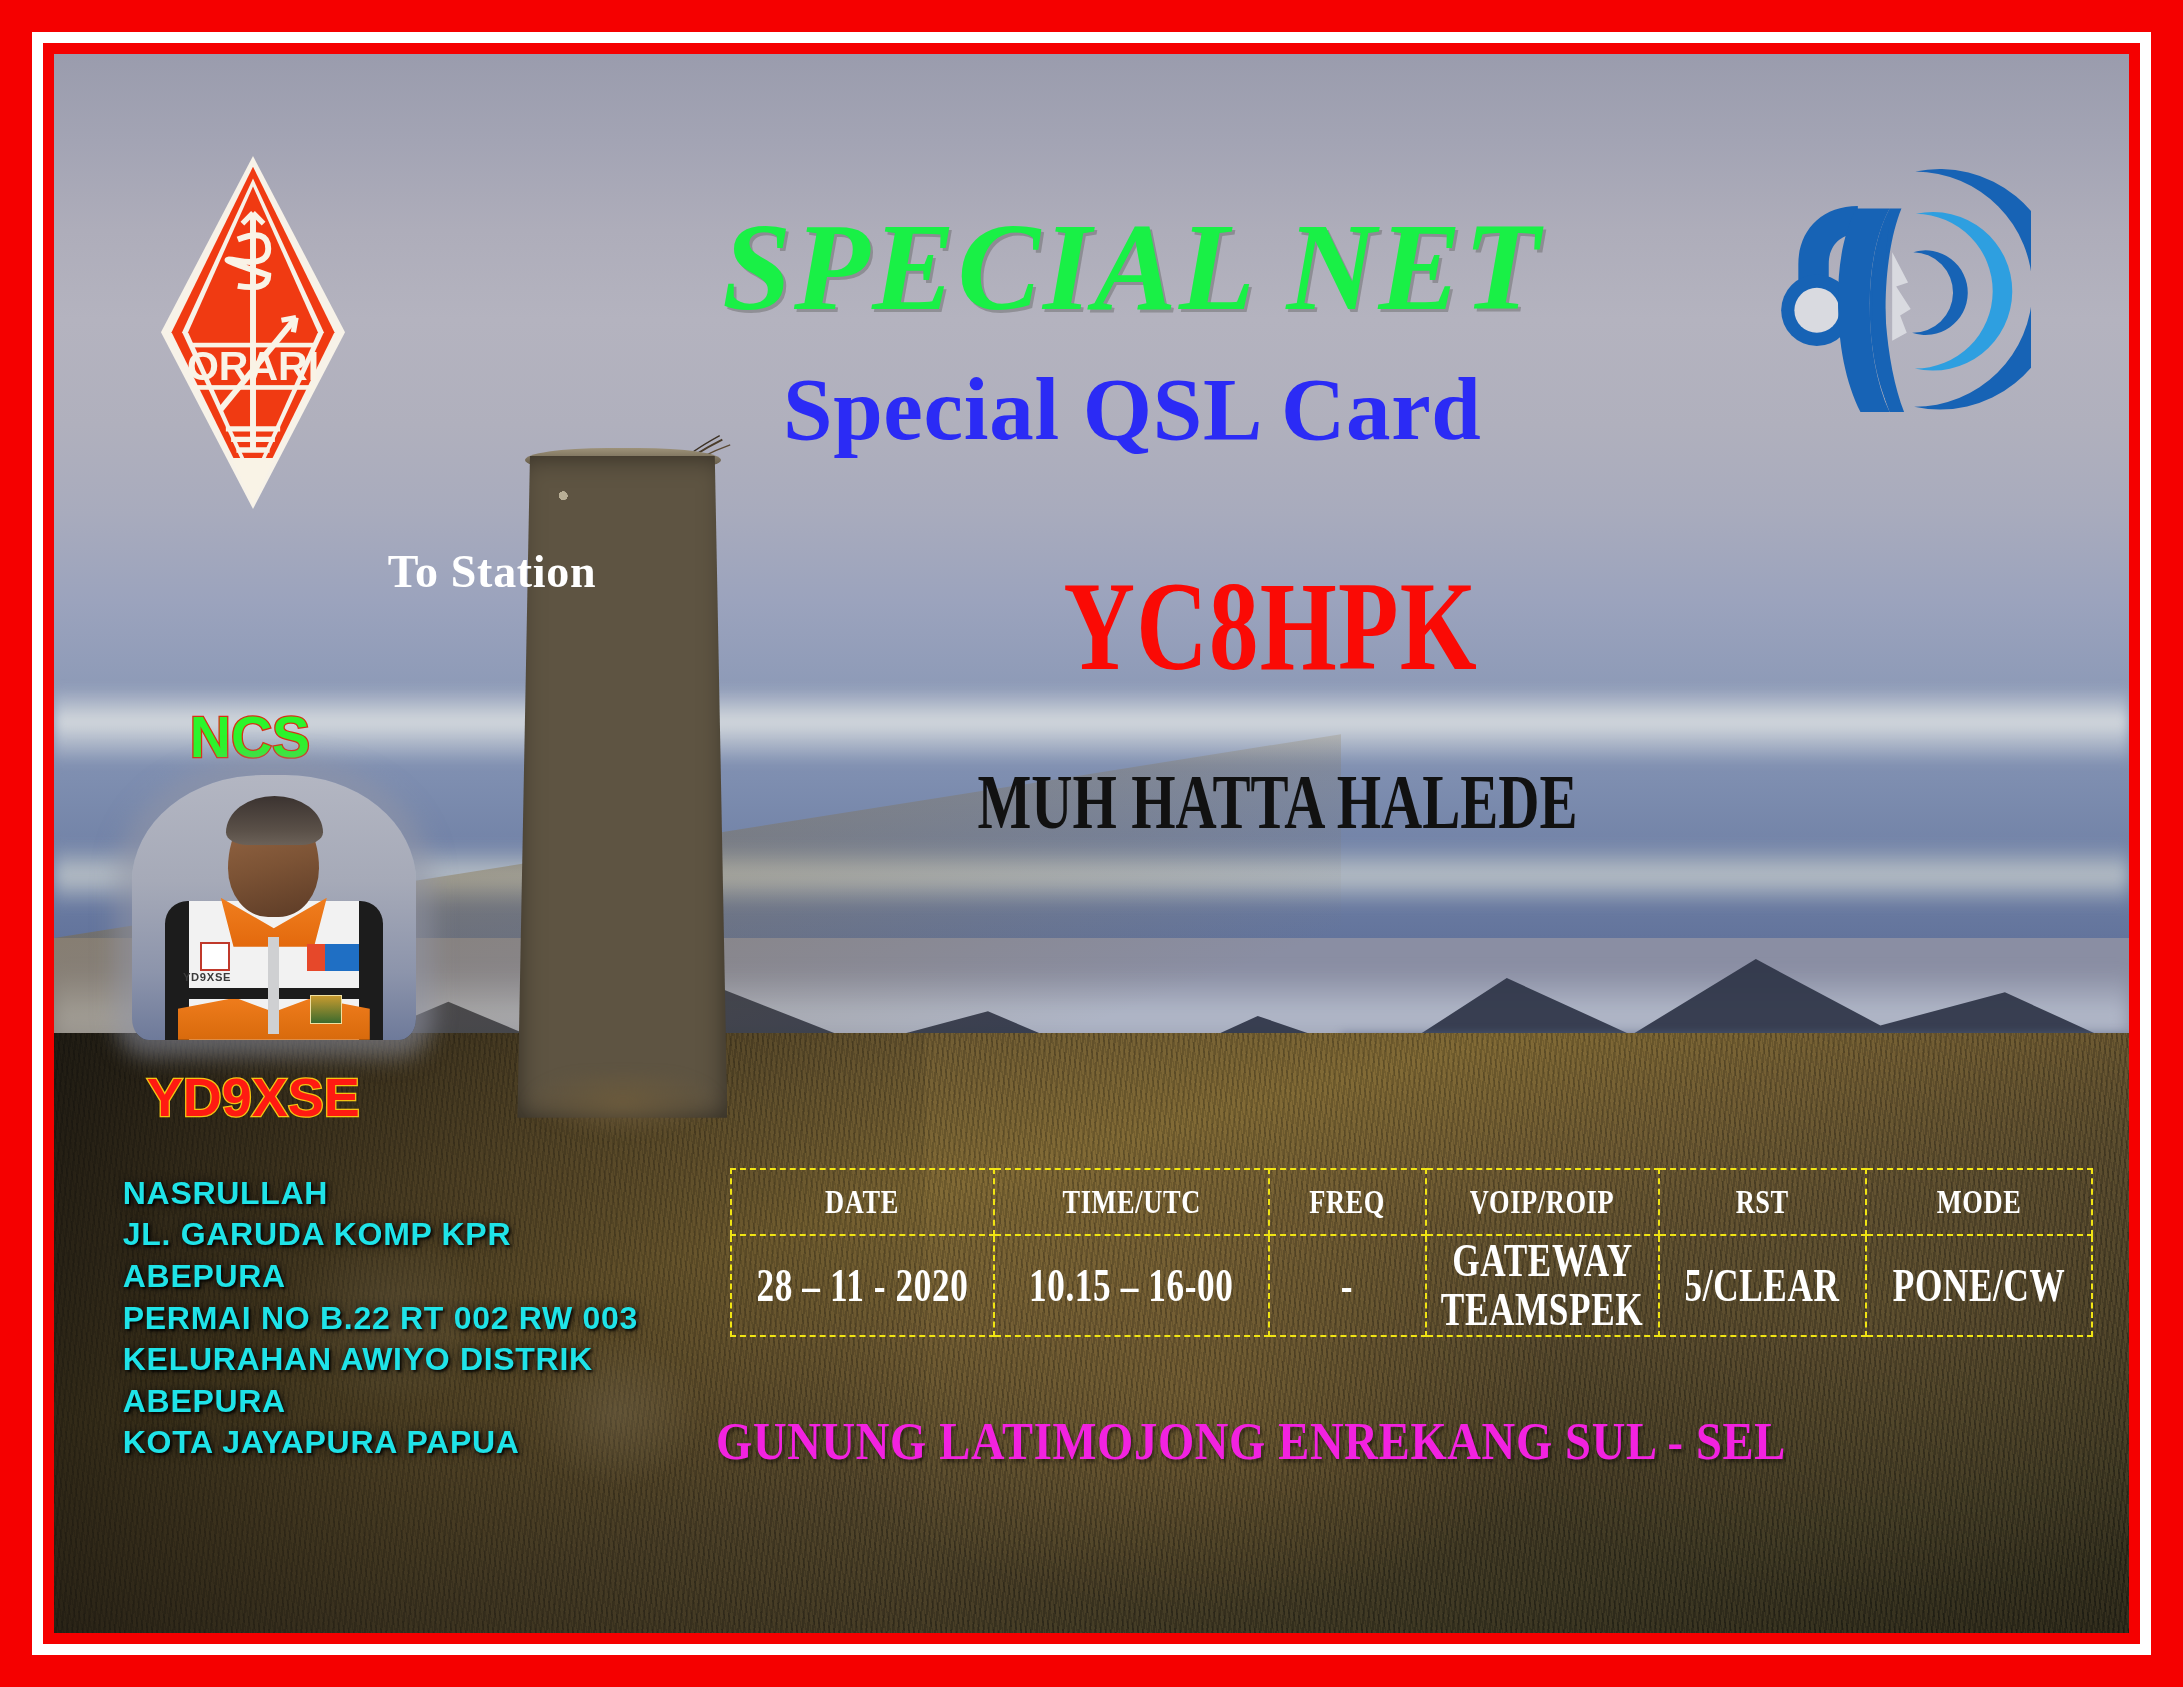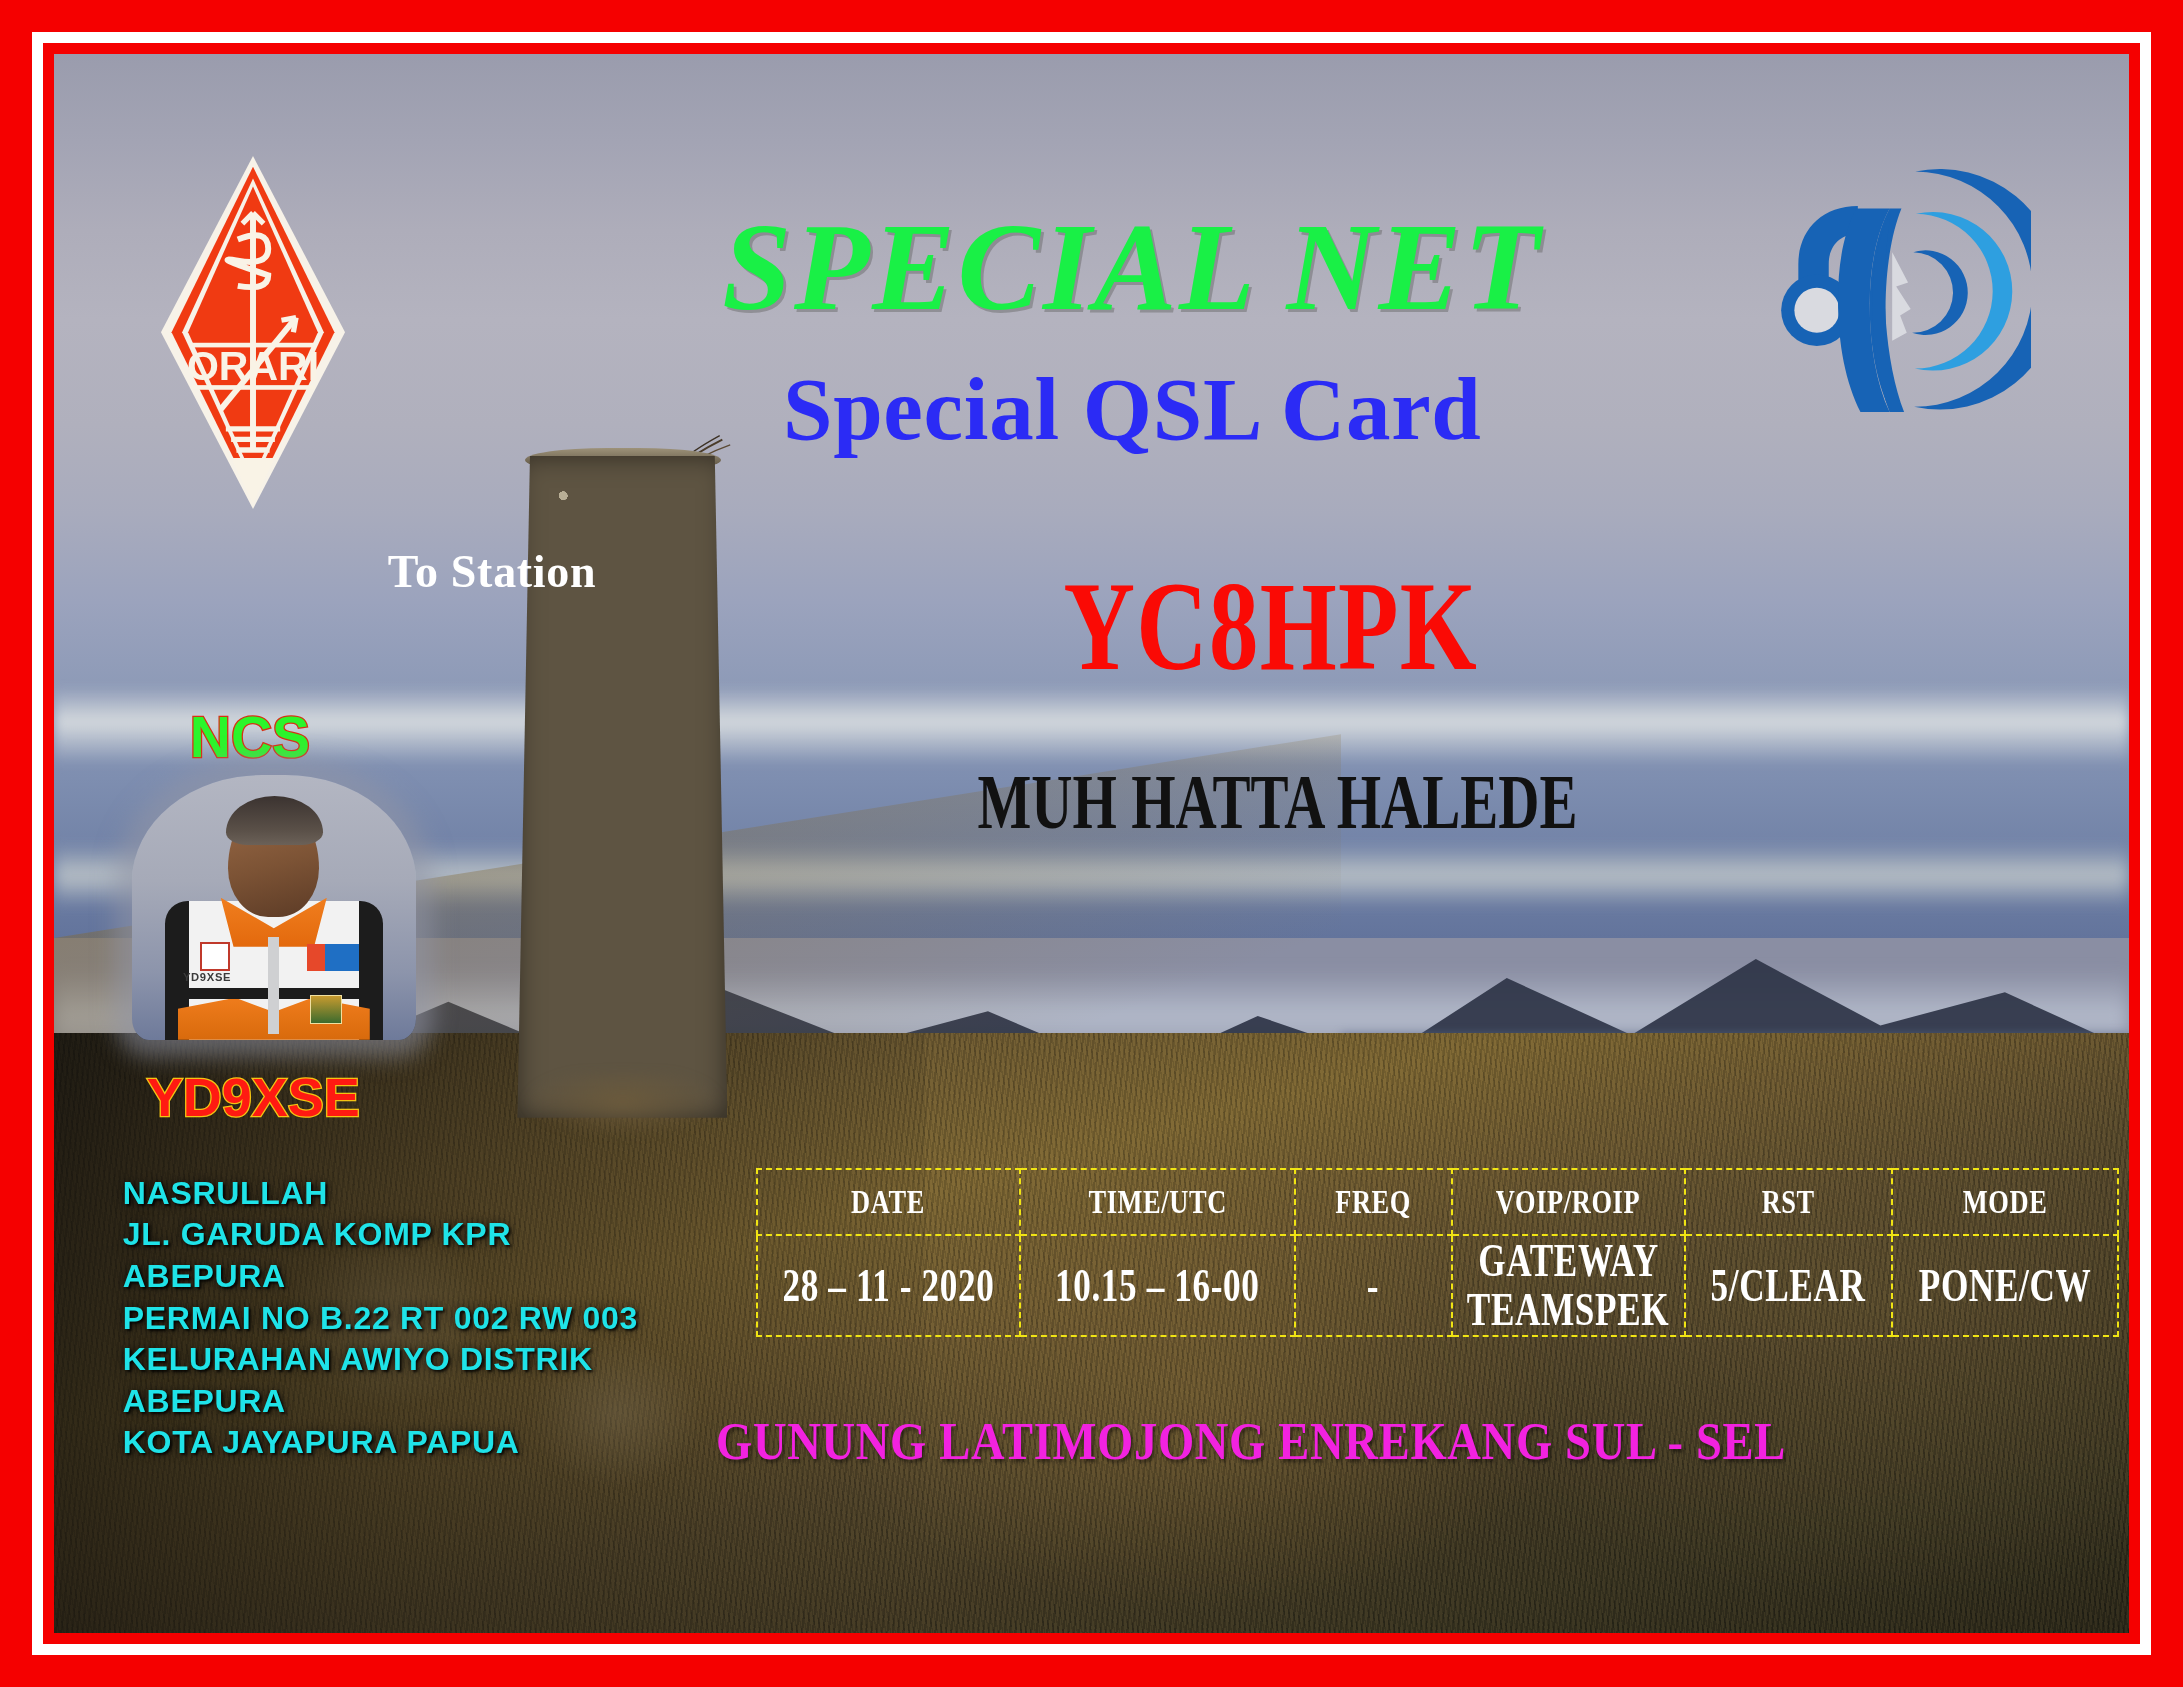--- a/index.html
+++ b/index.html
@@ -327,21 +327,20 @@
   }
 
   
   .qso-table {
     position: absolute; left: 676px; top: 1114px;
     width: 1363px; height: 169px;
     border-collapse: collapse;
     border: 2.6px dashed #f0e413;
     font-family: "Liberation Serif", serif;
     table-layout: fixed;
-    margin-left: 26px;
   }
   .qso-table th, .qso-table td {
     border: 2.6px dashed #f0e413;
     color: #ffffff;
     text-align: center;
     vertical-align: middle;
     font-weight: bold;
     letter-spacing: 0.7px;
     transform-origin: center;
   }

